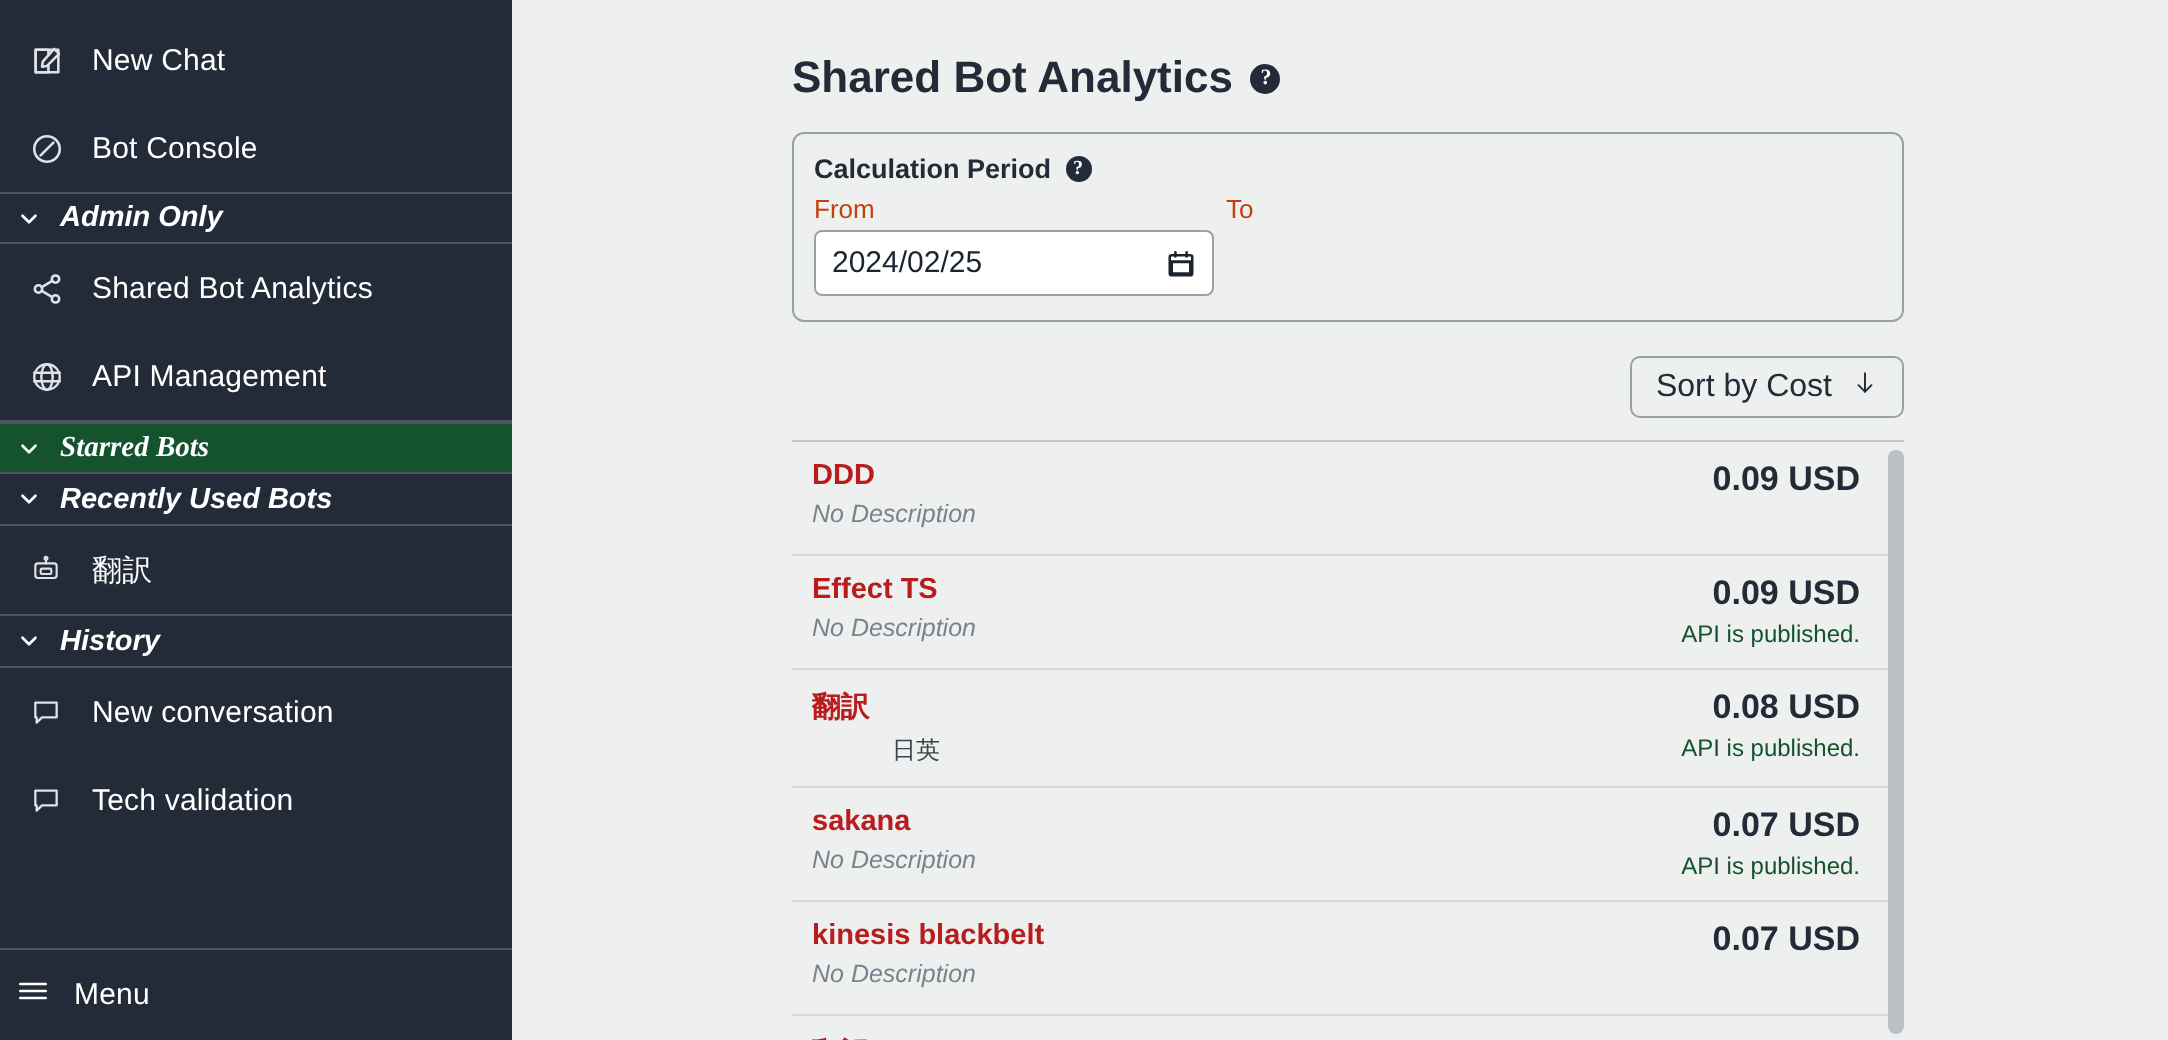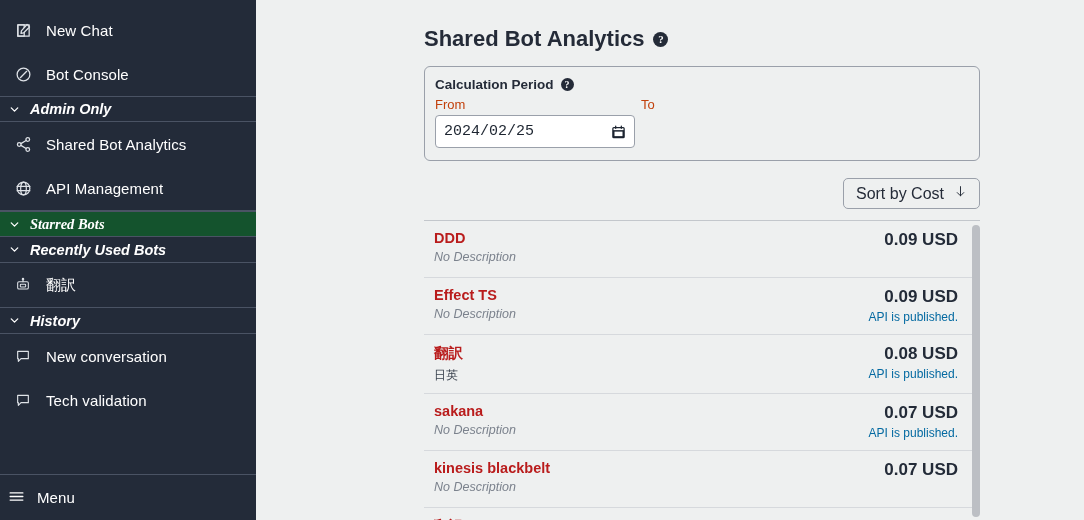--- a/index.html
+++ b/index.html
@@ -3,21 +3,21 @@
 <meta charset="utf-8">
 <title>Shared Bot Analytics</title>
 <style>
   * { box-sizing: border-box; margin: 0; padding: 0; }
   html, body {
     width: 1084px; height: 520px;
     overflow: hidden;
     font-family: "Liberation Sans", "DejaVu Sans", sans-serif;
     background: #eef0f0;
   }
-  .app { display: flex; width: 1084px; height: 520px; gap: 28px; }
+  .app { display: flex; width: 1084px; height: 520px; }
 
   
   .sidebar {
     width: 256px; height: 520px;
     background: #232b39;
     color: #ffffff;
     display: flex; flex-direction: column;
     flex: 0 0 256px;
     position: relative;
   }
@@ -105,21 +105,20 @@
   .field { width: 200px; }
   .field-label { font-size: 13px; color: #c2410c; margin-bottom: 3px; }
   .date-input {
     width: 200px; height: 33px;
     border: 1px solid #9aa0aa;
     border-radius: 4px;
     background: #ffffff;
     display: flex; align-items: center;
     padding: 0 8px;
     cursor: text;
-    font-family: Liberation Mono, monospace;
   }
   .date-input .val { flex: 1 1 auto; font-size: 15px; color: #1c2430; }
   .cal-ic { width: 15px; height: 16px; display: block; cursor: pointer; }
 
   .sort-row { display: flex; justify-content: flex-end; margin-top: 17px; }
   .sort-btn {
     height: 31px;
     border: 1px solid #9aa0aa;
     border-radius: 5px;
     background: transparent;
@@ -144,24 +143,24 @@
     display: flex; align-items: flex-start;
     justify-content: space-between;
     padding: 9px 14px 9px 10px;
     border-bottom: 1px solid #d6d9dd;
     min-height: 57px;
     cursor: pointer;
   }
   .row-left { display: flex; flex-direction: column; gap: 4px; min-width: 0; }
   .row-name { font-size: 14.5px; font-weight: bold; color: #b91c1c; }
   .row-desc { font-size: 12.5px; color: #7b828d; font-style: italic; }
-  .row-desc.plain { font-style: normal; color: #3b434f; font-size: 12px; }
+  .row-desc.plain { font-style: normal; color: #3b434f; font-size: 12px; margin-left: 40px; }
   .row-right { display: flex; flex-direction: column; align-items: flex-end; gap: 3px; }
   .row-cost { font-size: 17px; font-weight: bold; color: #232b38; white-space: nowrap; }
-  .row-api { font-size: 12px; color: #0369a1; white-space: nowrap; }
+  .row-api { font-size: 12px; color: #14532d; white-space: nowrap; }
 
   .scrollbar {
     position: absolute;
     right: 0; top: 2px;
     width: 8px; height: 300px;
     background: #eef0f0;
   }
   .scroll-thumb {
     position: absolute; top: 2px; left: 0;
     width: 8px; height: 292px;

